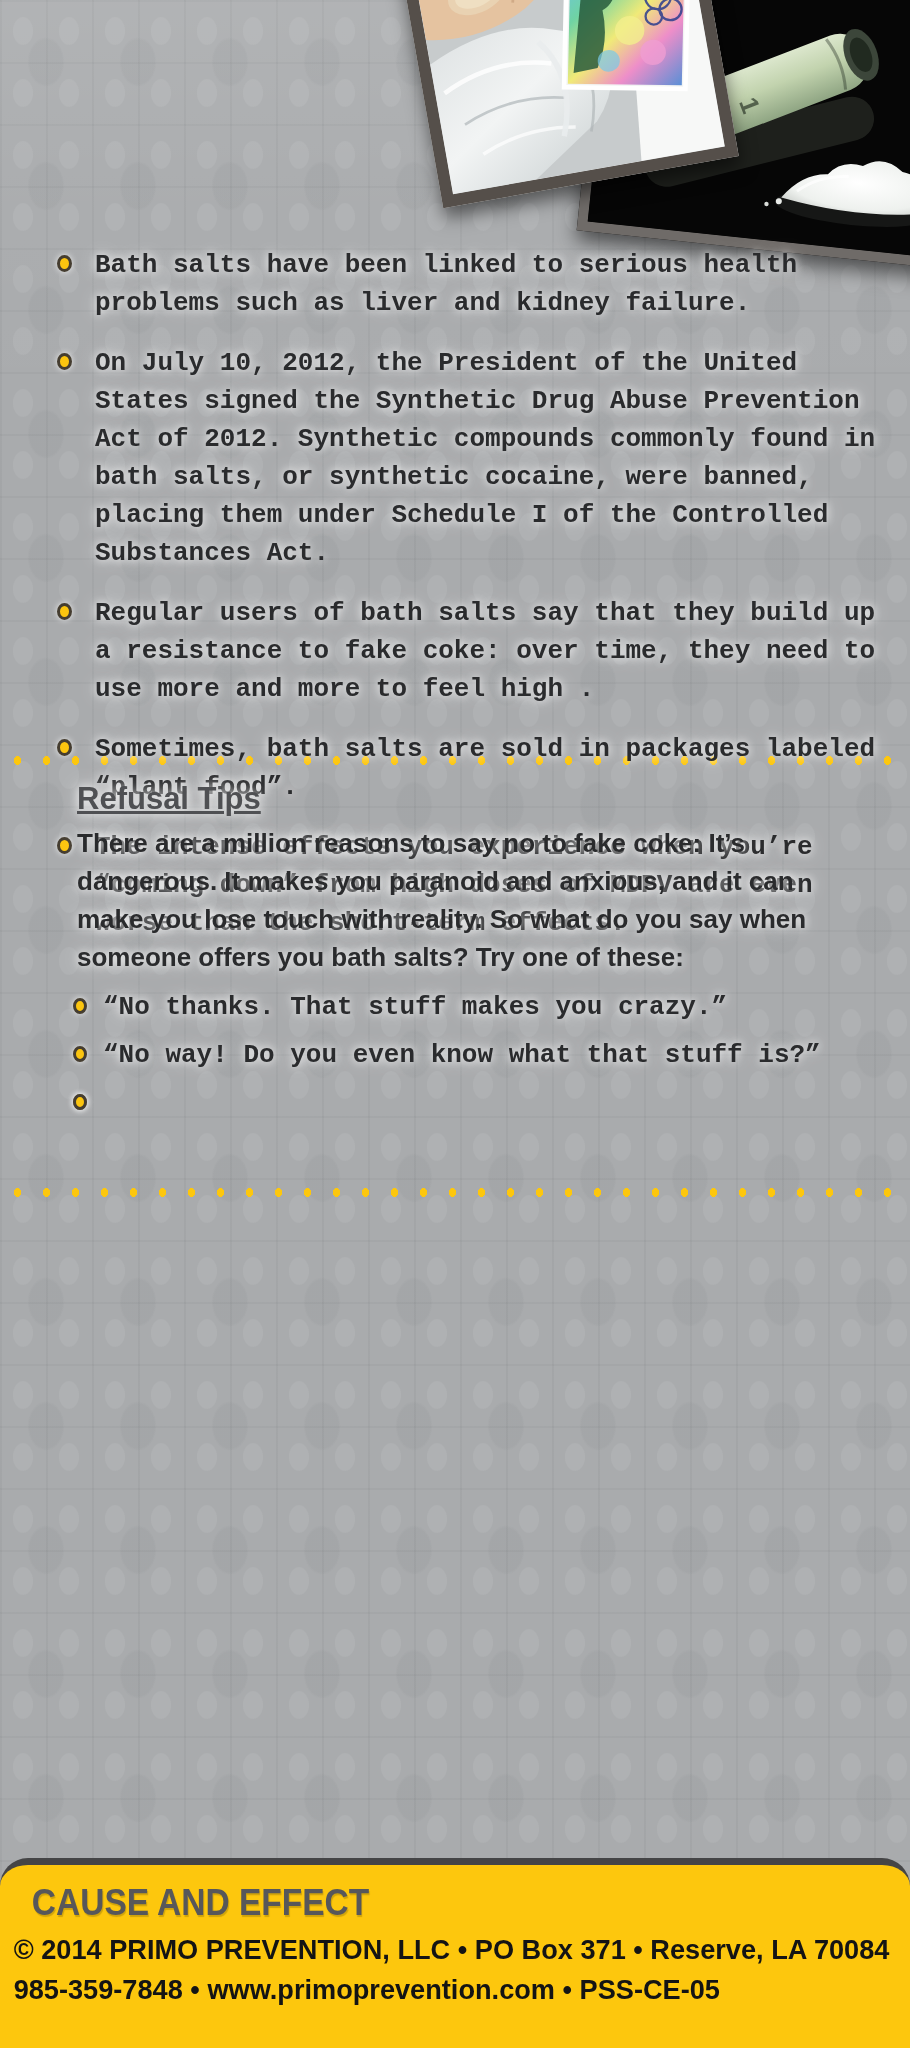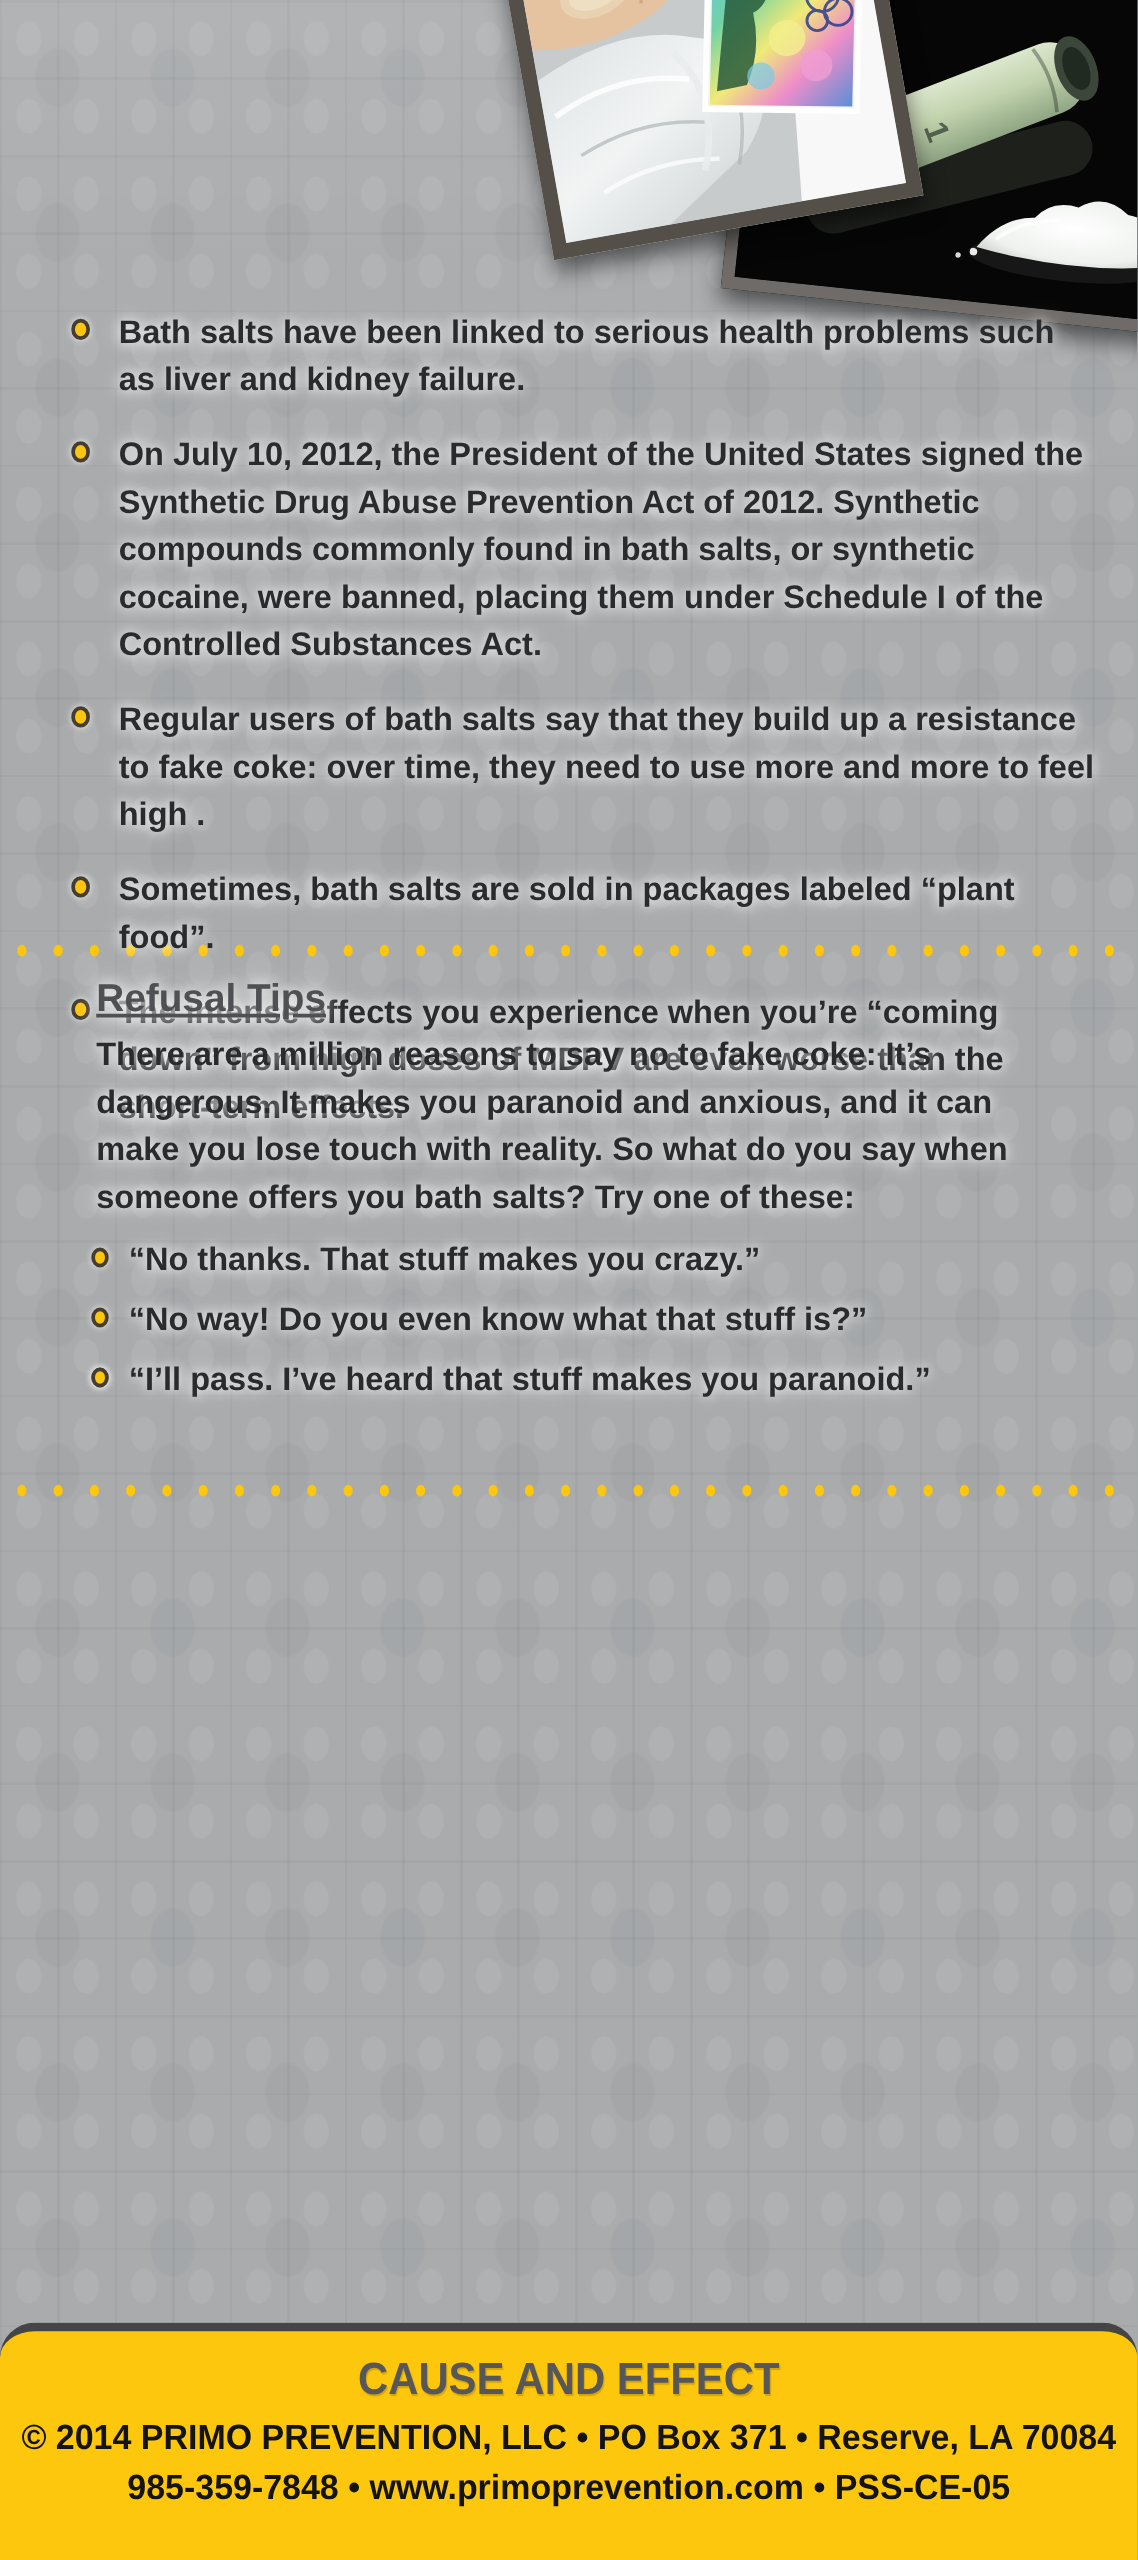--- a/index.html
+++ b/index.html
@@ -52,21 +52,21 @@
   }
   .title .t1{font-size:62px;}
   .title .t2{font-size:86px;margin-top:8px;}
 
   
   .body-text{color:#2a2b2d;font-size:26px;line-height:38px;font-weight:bold;
     text-shadow:0 0 9px rgba(255,255,255,.95),0 0 20px rgba(255,255,255,.55);}
 
   .facts{position:absolute;left:95px;right:34px;top:246px;z-index:2;}
   ul.blist{list-style:none;margin:0;padding:0;}
-  ul.blist li{position:relative;margin:0 0 22px 0;}
+  ul.blist li{position:relative;margin:0 0 22px 0;font-family:Liberation Mono, monospace;}
   .dot{
     position:absolute;left:-38px;top:9px;width:15px;height:17px;
     border-radius:50%;box-sizing:border-box;
     background:#fcc50f;border:3px solid #453d30;
     box-shadow:0 0 6px rgba(255,255,255,.8);
   }
 
   .dotted{
     position:absolute;left:3px;right:3px;height:13px;
     background-image:radial-gradient(ellipse 5px 6.5px at 50% 50%, #fdc70d 68%, rgba(253,199,13,0) 74%);
@@ -84,21 +84,21 @@
   .refusal p{margin:0 0 12px 0;}
   .refusal ul.blist{padding-left:26px;}
   .refusal ul.blist li{margin-bottom:10px;}
   .refusal .dot{left:-30px;top:10px;width:14px;height:16px;}
 
   
   .footer{
     position:absolute;left:0;right:0;bottom:0;height:183px;
     background:#fdc70d;border-top:7px solid #454546;
     border-radius:28px 28px 0 0;
-    text-align:center;z-index:4;
+    z-index:4;
   }
   .f-title{
     margin-top:17px;
     font-size:36px;font-weight:bold;text-transform:uppercase;
     color:#57575a;letter-spacing:0;
     transform:scaleX(.93);transform-origin:center top;
     text-shadow:1px 2px 1px rgba(0,0,0,.18);
   }
   .f-line{margin-top:11px;font-size:28px;line-height:30px;font-weight:bold;color:#141414;
     transform:scaleX(.97);transform-origin:center top;}
@@ -225,21 +225,21 @@
 
   <div class="dotted sep1"></div>
 
   <section class="refusal body-text">
     <h2>Refusal Tips</h2>
     <p>There are a million reasons to say no to fake coke: It’s dangerous. It makes you paranoid and anxious, and it can make you lose touch with reality.  So what do you say when someone offers you bath salts? Try one of these:</p>
     <ul class="blist">
       <li><span class="dot"></span><span>“No thanks. That stuff makes you crazy.”</span></li>
       <li><span class="dot"></span><span>“No way! Do you even know what that stuff is?”</span></li>
       <li><span class="dot"></span></li>
-      <li><span class="dot"></span><span>“I’ll pass. I’ve heard that stuff makes you paranoid.”</span></li>
+      <li><span class="dot"></span></li>
     </ul>
   </section>
 
   <div class="dotted sep2"></div>
 
   <footer class="footer">
     <div class="f-title">Cause and Effect</div>
     <div class="f-line">© 2014 PRIMO PREVENTION, LLC • PO Box 371 • Reserve, LA 70084</div>
     <div class="f-line second">985-359-7848 • www.primoprevention.com • PSS-CE-05</div>
   </footer>

